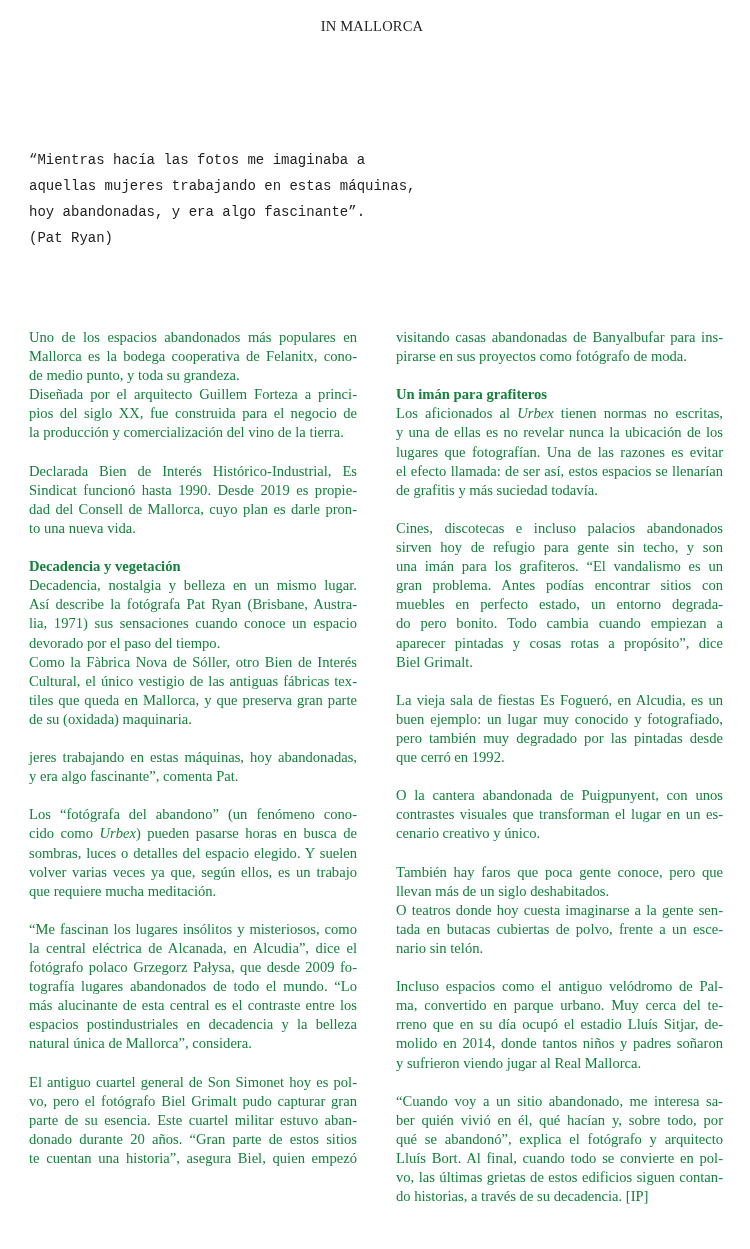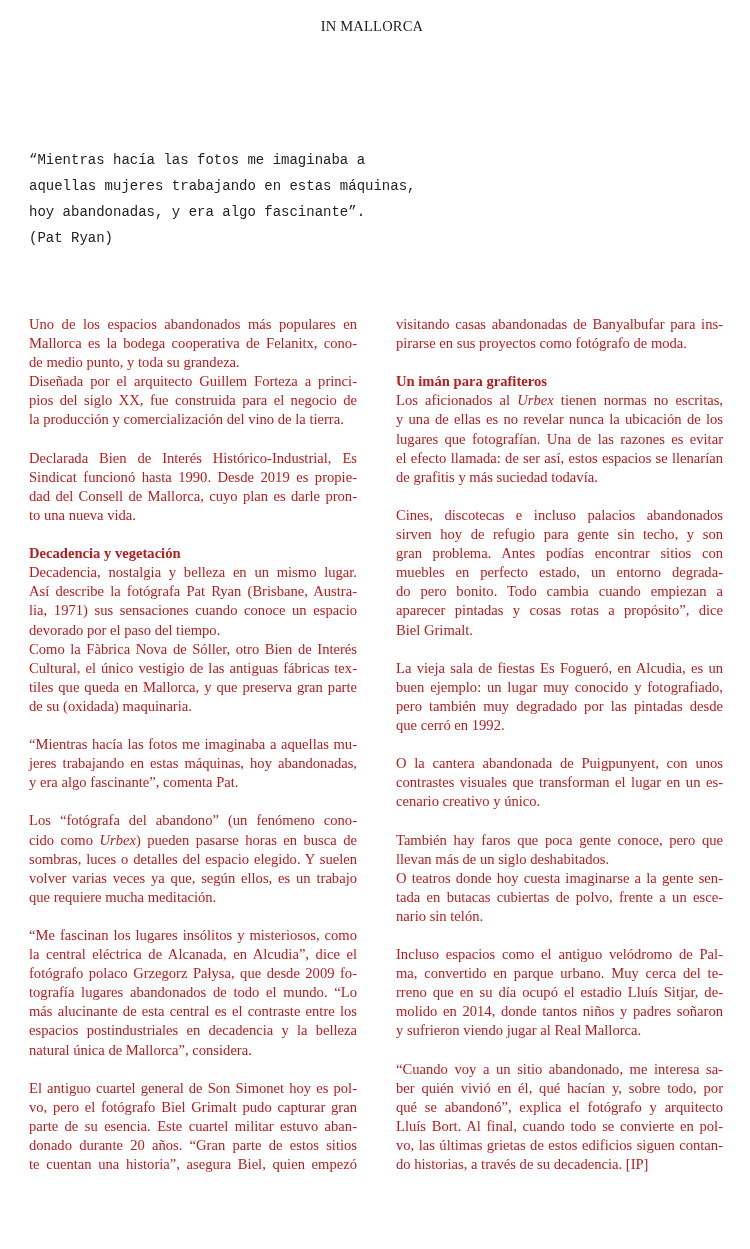--- a/index.html
+++ b/index.html
@@ -7,22 +7,22 @@
   .header {
     position: absolute; top: 18px; left: 0; width: 744px; text-align: center;
     font-family: "Liberation Serif", "DejaVu Serif", serif; font-size: 14.5px; letter-spacing: 0.2px; color: #222;
   }
   .pullquote {
     position: absolute; top: 147px; left: 29px; width: 700px;
     font-family: "Liberation Mono", "DejaVu Sans Mono", monospace; font-size: 14px; line-height: 26px; color: #222;
   }
   .pullquote .pl { display: block; white-space: pre; }
   .col {
-    position: absolute; top: 315px; width: 328px;
-    font-family: "Liberation Serif", "DejaVu Serif", serif; font-size: 14.6px; line-height: 19.1px; color: #b91c1c;
+    position: absolute; top: 328px; width: 328px;
+    font-family: "Liberation Serif", "DejaVu Serif", serif; font-size: 14.6px; line-height: 19.1px; color: #15803d;
   }
   .col.left { left: 29px; }
   .col.right { left: 396px; width: 327px; }
   .para { margin: 0 0 19.1px 0; }
   .para.nogap { margin-bottom: 0; }
   .line { display: block; text-align: justify; text-align-last: justify; white-space: nowrap; height: 19.1px; overflow: visible; }
   .line.last { text-align-last: left; }
   .heading { display: block; font-weight: bold; height: 19.1px; }
   .folio {
     position: absolute; top: 1218px; left: 0; width: 742px; text-align: right;
@@ -66,21 +66,20 @@
       <span class="line">lia, 1971) sus sensaciones cuando conoce un espacio</span>
       <span class="line last">devorado por el paso del tiempo.</span>
     </div>
     <div class="para">
       <span class="line">Como la Fàbrica Nova de Sóller, otro Bien de Interés</span>
       <span class="line">Cultural, el único vestigio de las antiguas fábricas tex-</span>
       <span class="line">tiles que queda en Mallorca, y que preserva gran parte</span>
       <span class="line last">de su (oxidada) maquinaria.</span>
     </div>
     <div class="para">
-      <span class="line">“Mientras hacía las fotos me imaginaba a aquellas mu-</span>
       <span class="line">jeres trabajando en estas máquinas, hoy abandonadas,</span>
       <span class="line last">y era algo fascinante”, comenta Pat.</span>
     </div>
     <div class="para">
       <span class="line">Los “fotógrafa del abandono” (un fenómeno cono-</span>
       <span class="line">cido como <em>Urbex</em>) pueden pasarse horas en busca de</span>
       <span class="line">sombras, luces o detalles del espacio elegido. Y suelen</span>
       <span class="line">volver varias veces ya que, según ellos, es un trabajo</span>
       <span class="line last">que requiere mucha meditación.</span>
     </div>
@@ -110,20 +109,21 @@
       <span class="heading">Un imán para grafiteros</span>
       <span class="line">Los aficionados al <em>Urbex</em> tienen normas no escritas,</span>
       <span class="line">y una de ellas es no revelar nunca la ubicación de los</span>
       <span class="line">lugares que fotografían. Una de las razones es evitar</span>
       <span class="line">el efecto llamada: de ser así, estos espacios se llenarían</span>
       <span class="line last">de grafitis y más suciedad todavía.</span>
     </div>
     <div class="para">
       <span class="line">Cines, discotecas e incluso palacios abandonados</span>
       <span class="line">sirven hoy de refugio para gente sin techo, y son</span>
+      <span class="line">una imán para los grafiteros. “El vandalismo es un</span>
       <span class="line">gran problema. Antes podías encontrar sitios con</span>
       <span class="line">muebles en perfecto estado, un entorno degrada-</span>
       <span class="line">do pero bonito. Todo cambia cuando empiezan a</span>
       <span class="line">aparecer pintadas y cosas rotas a propósito”, dice</span>
       <span class="line last">Biel Grimalt.</span>
     </div>
     <div class="para">
       <span class="line">La vieja sala de fiestas Es Fogueró, en Alcudia, es un</span>
       <span class="line">buen ejemplo: un lugar muy conocido y fotografiado,</span>
       <span class="line">pero también muy degradado por las pintadas desde</span>

